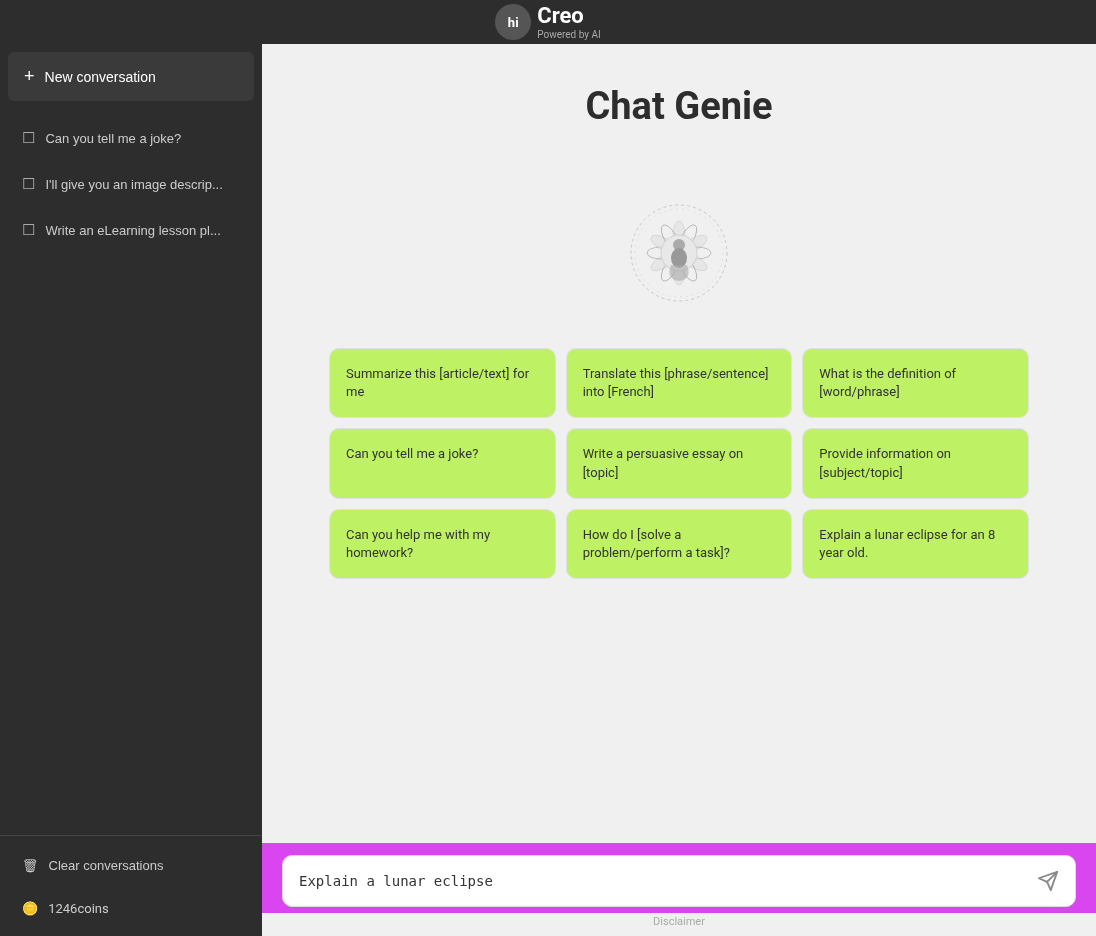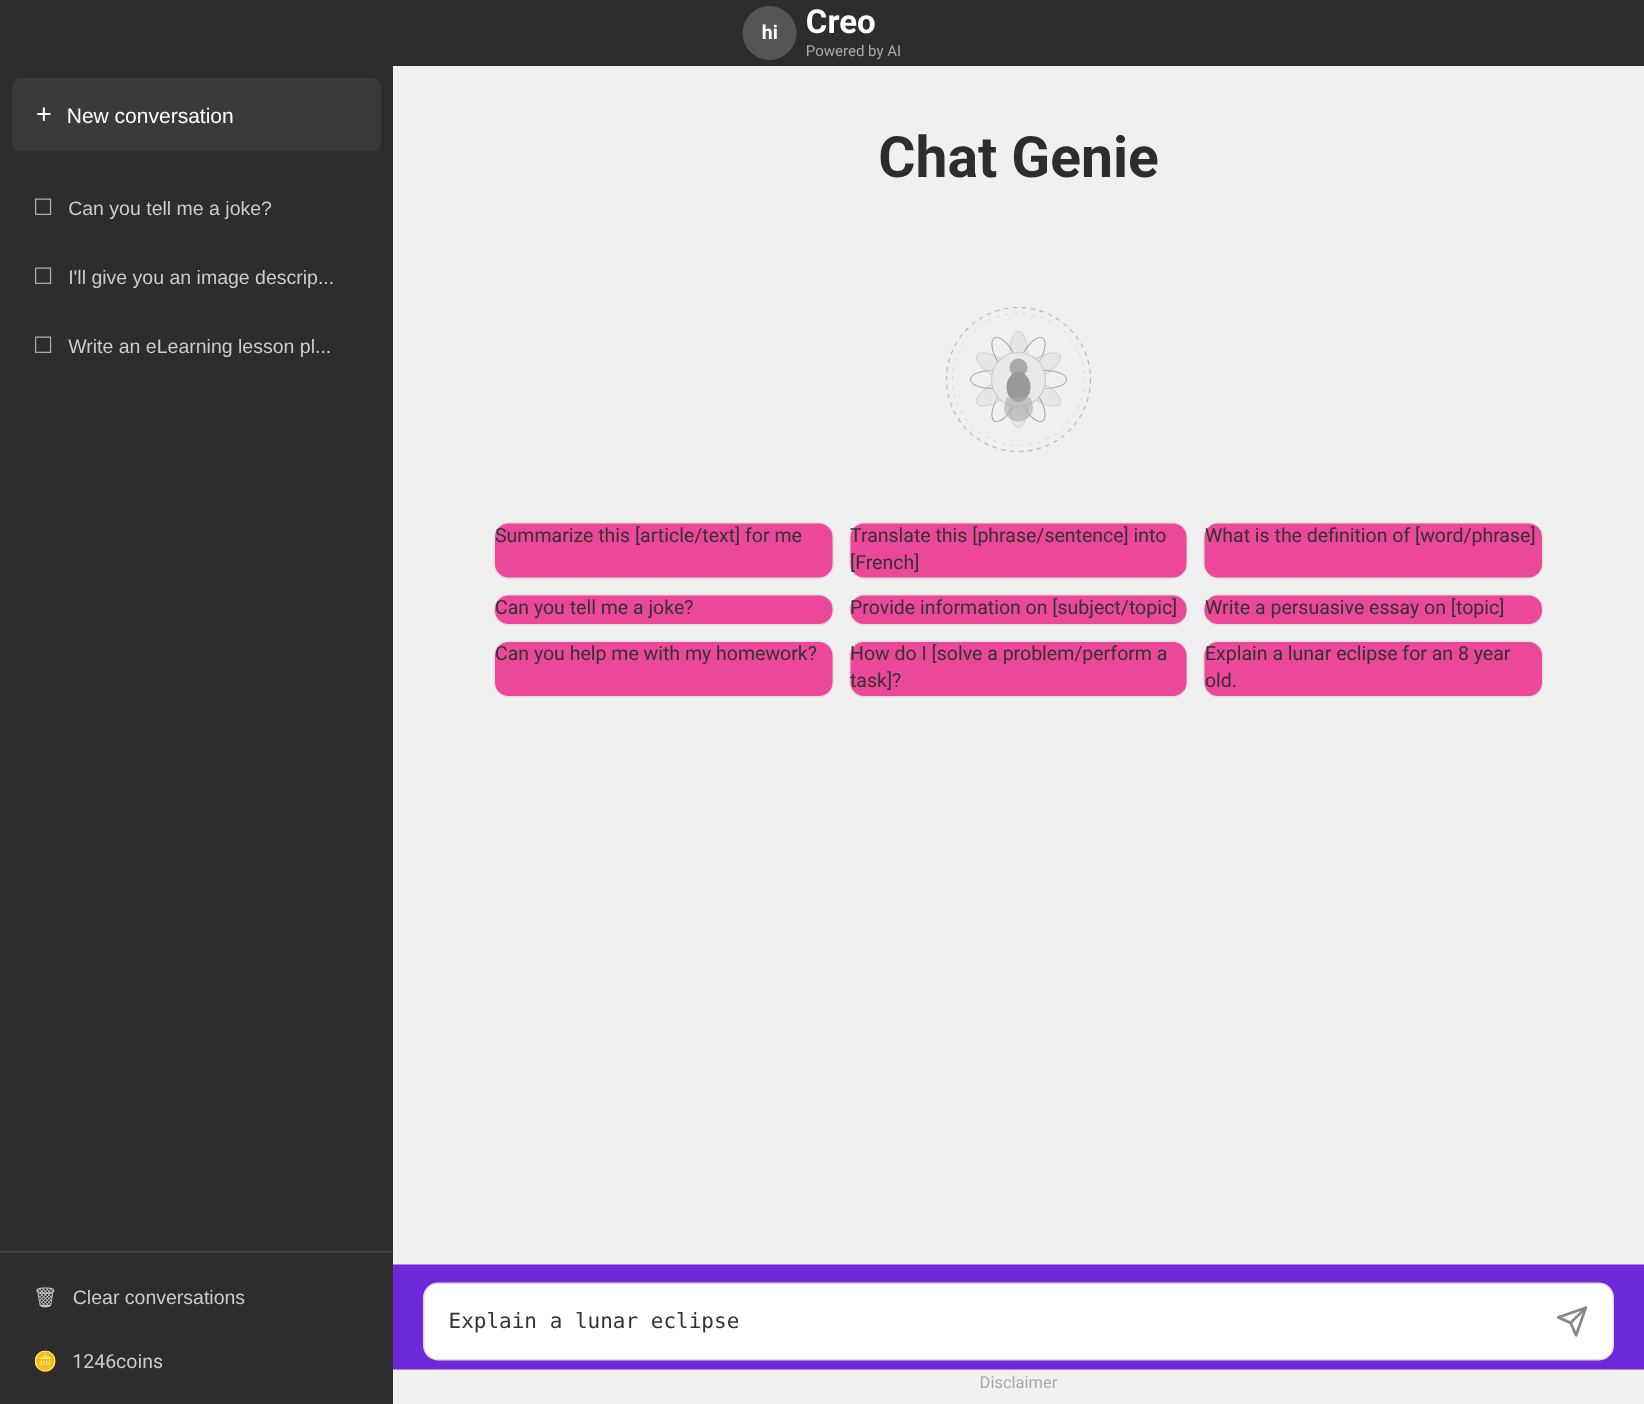--- a/index.html
+++ b/index.html
@@ -178,34 +178,35 @@
       font-size: 12px;
       color: #888;
       margin-bottom: 12px;
     }
     .examples-grid {
       display: grid;
       grid-template-columns: repeat(3, 1fr);
       gap: 10px;
     }
     .example-card {
-      background: #ec4899;
+      background: #bef264;
       border-radius: 10px;
+      padding: 16px;
       font-size: 13px;
       color: #333;
       cursor: pointer;
       border: 1px solid #e0e0e0;
       line-height: 1.4;
       transition: background 0.15s;
     }
 
     
     .input-area {
       padding: 12px 20px 6px;
-      background: #6d28d9;
+      background: #d946ef;
     }
     .input-container {
       background: #fff;
       border-radius: 10px;
       display: flex;
       align-items: center;
       padding: 14px 16px;
       border: 1px solid #ddd;
     }
     .chat-input {
@@ -331,22 +332,22 @@
           <path d="M42,62 Q38,72 44,76 Q50,80 56,76 Q62,72 58,62" fill="#aaa" opacity="0.6"></path>
         </svg>
       </div>
 
       <div class="examples-section">
         <div class="examples-grid">
           <div class="example-card">Summarize this [article/text] for me</div>
           <div class="example-card">Translate this [phrase/sentence] into [French]</div>
           <div class="example-card">What is the definition of [word/phrase]</div>
           <div class="example-card">Can you tell me a joke?</div>
+          <div class="example-card">Write a persuasive essay on [topic]</div>
           <div class="example-card">Provide information on [subject/topic]</div>
-          <div class="example-card">Write a persuasive essay on [topic]</div>
           <div class="example-card">Can you help me with my homework?</div>
           <div class="example-card">How do I [solve a problem/perform a task]?</div>
           <div class="example-card">Explain a lunar eclipse for an 8 year old.</div>
         </div>
       </div>
 
     </div>
 
     <div class="input-area">
       <div class="input-container">

